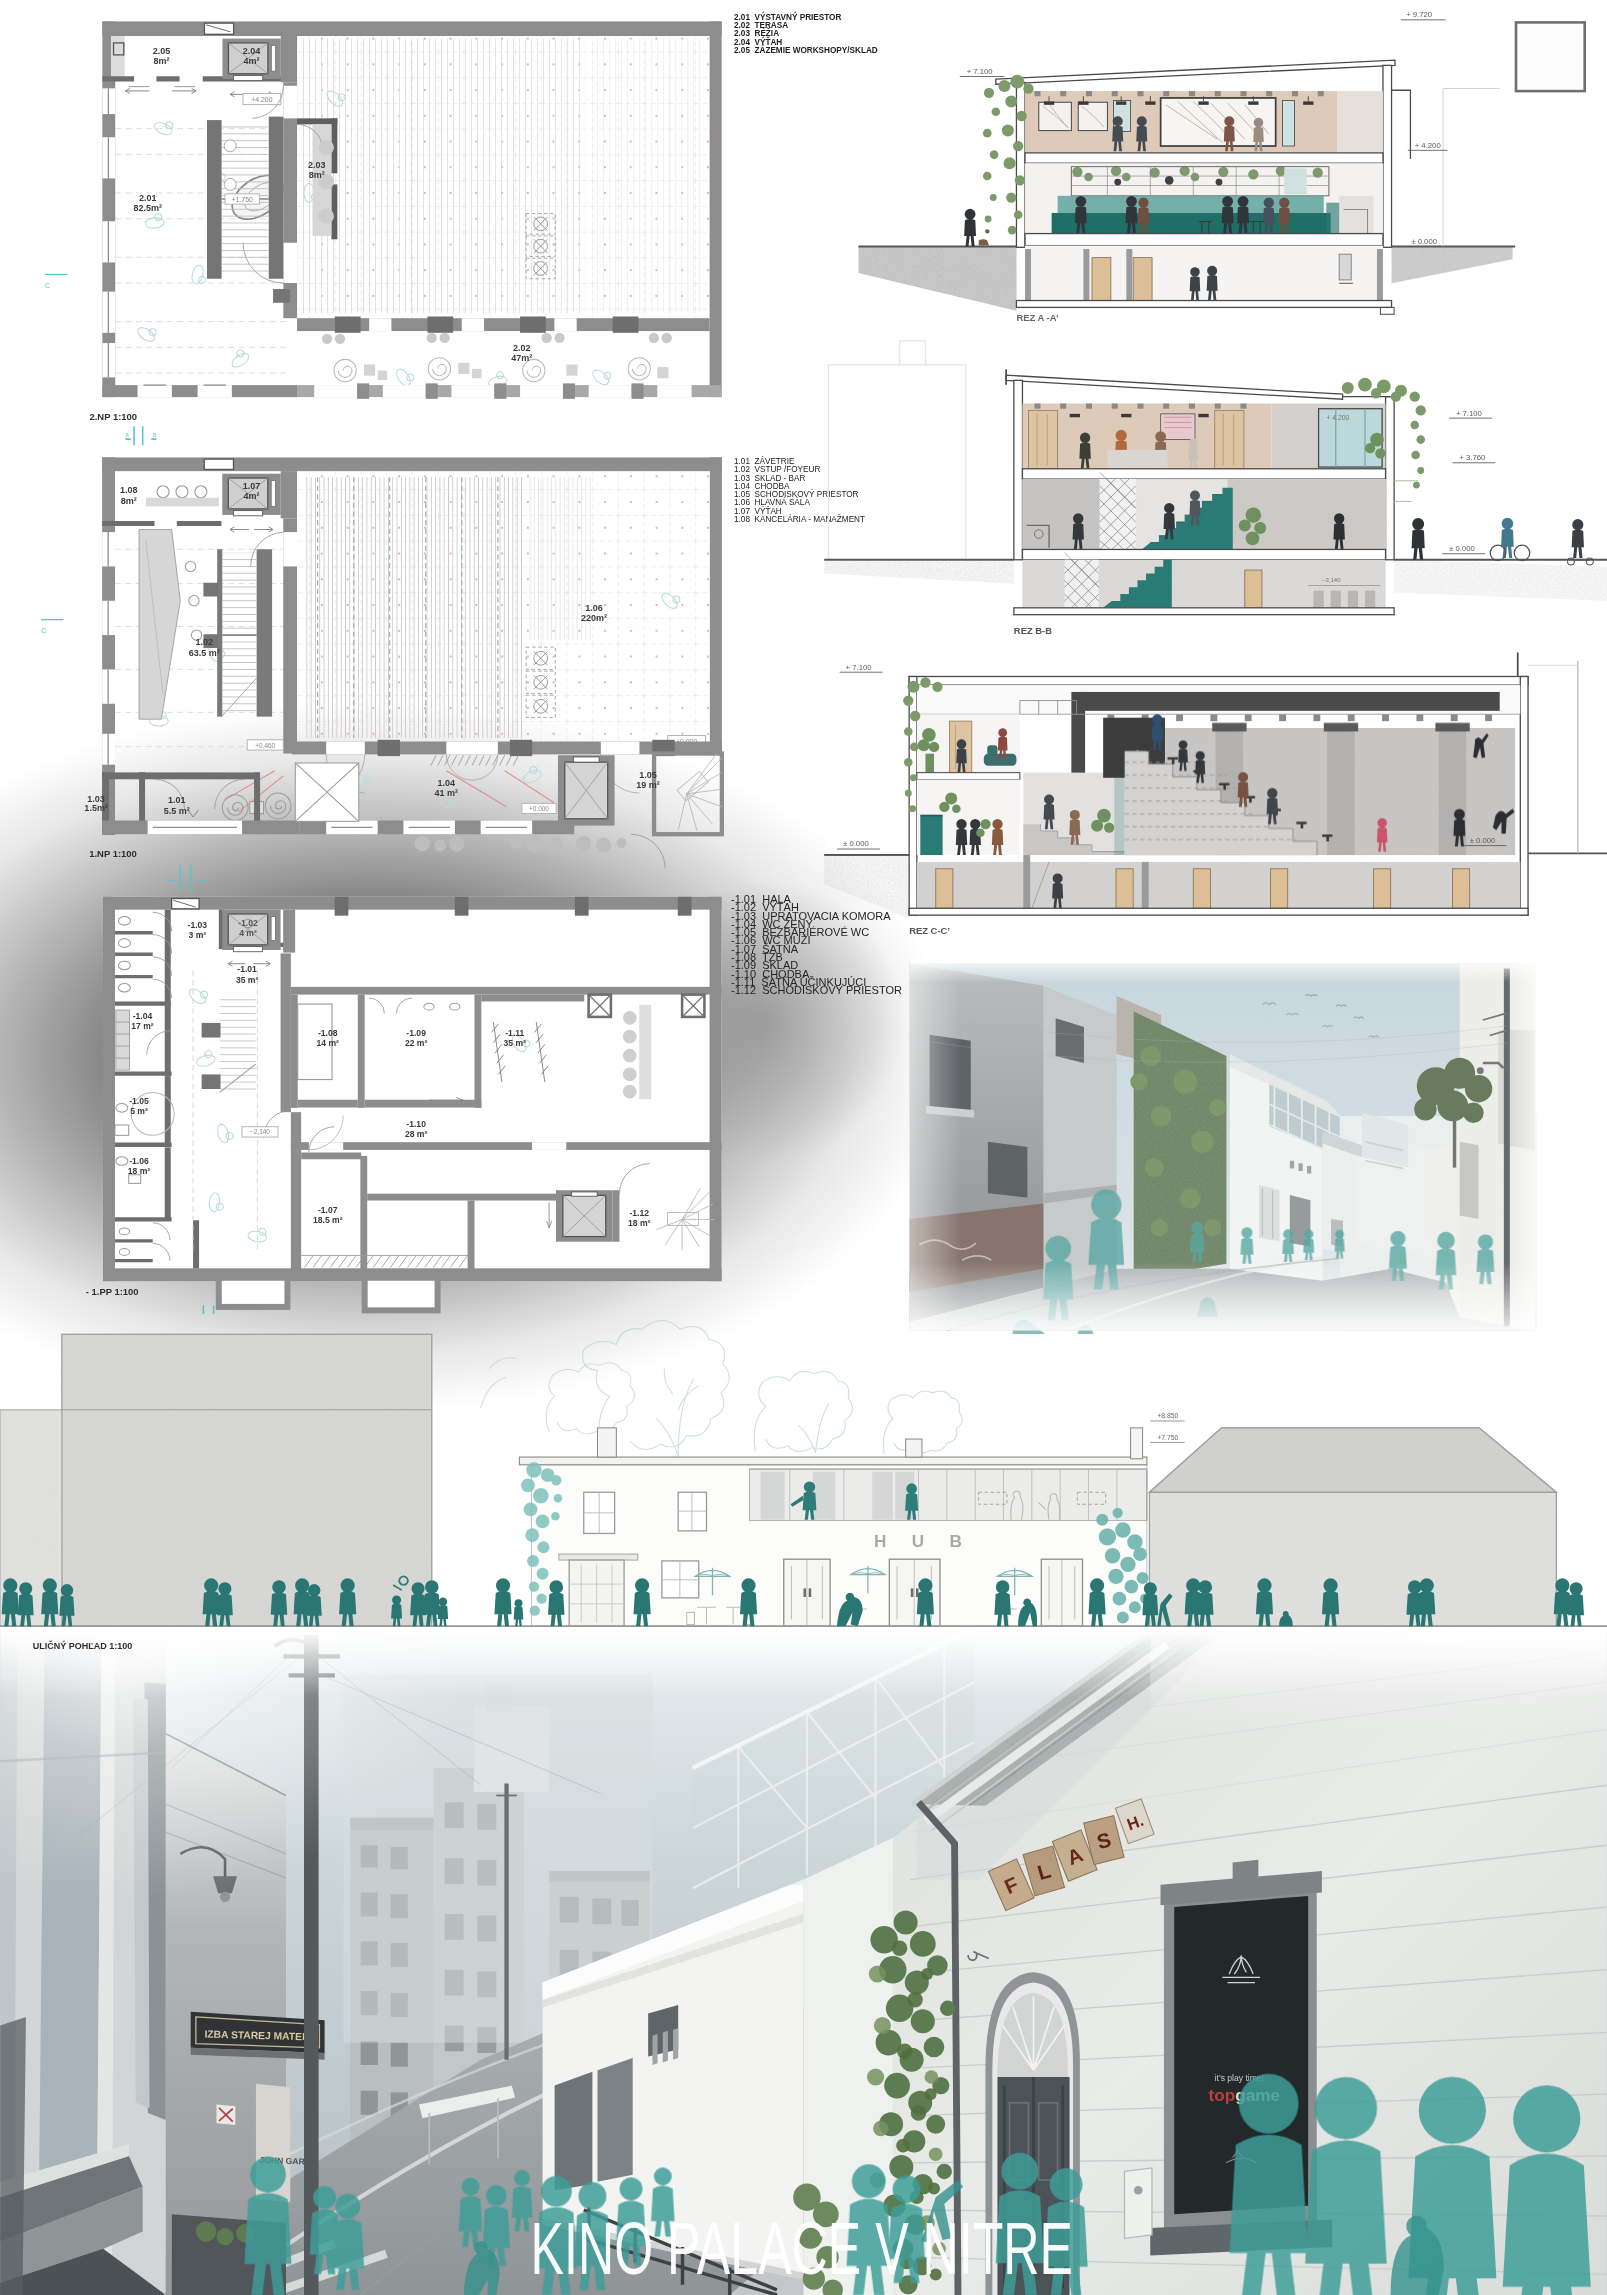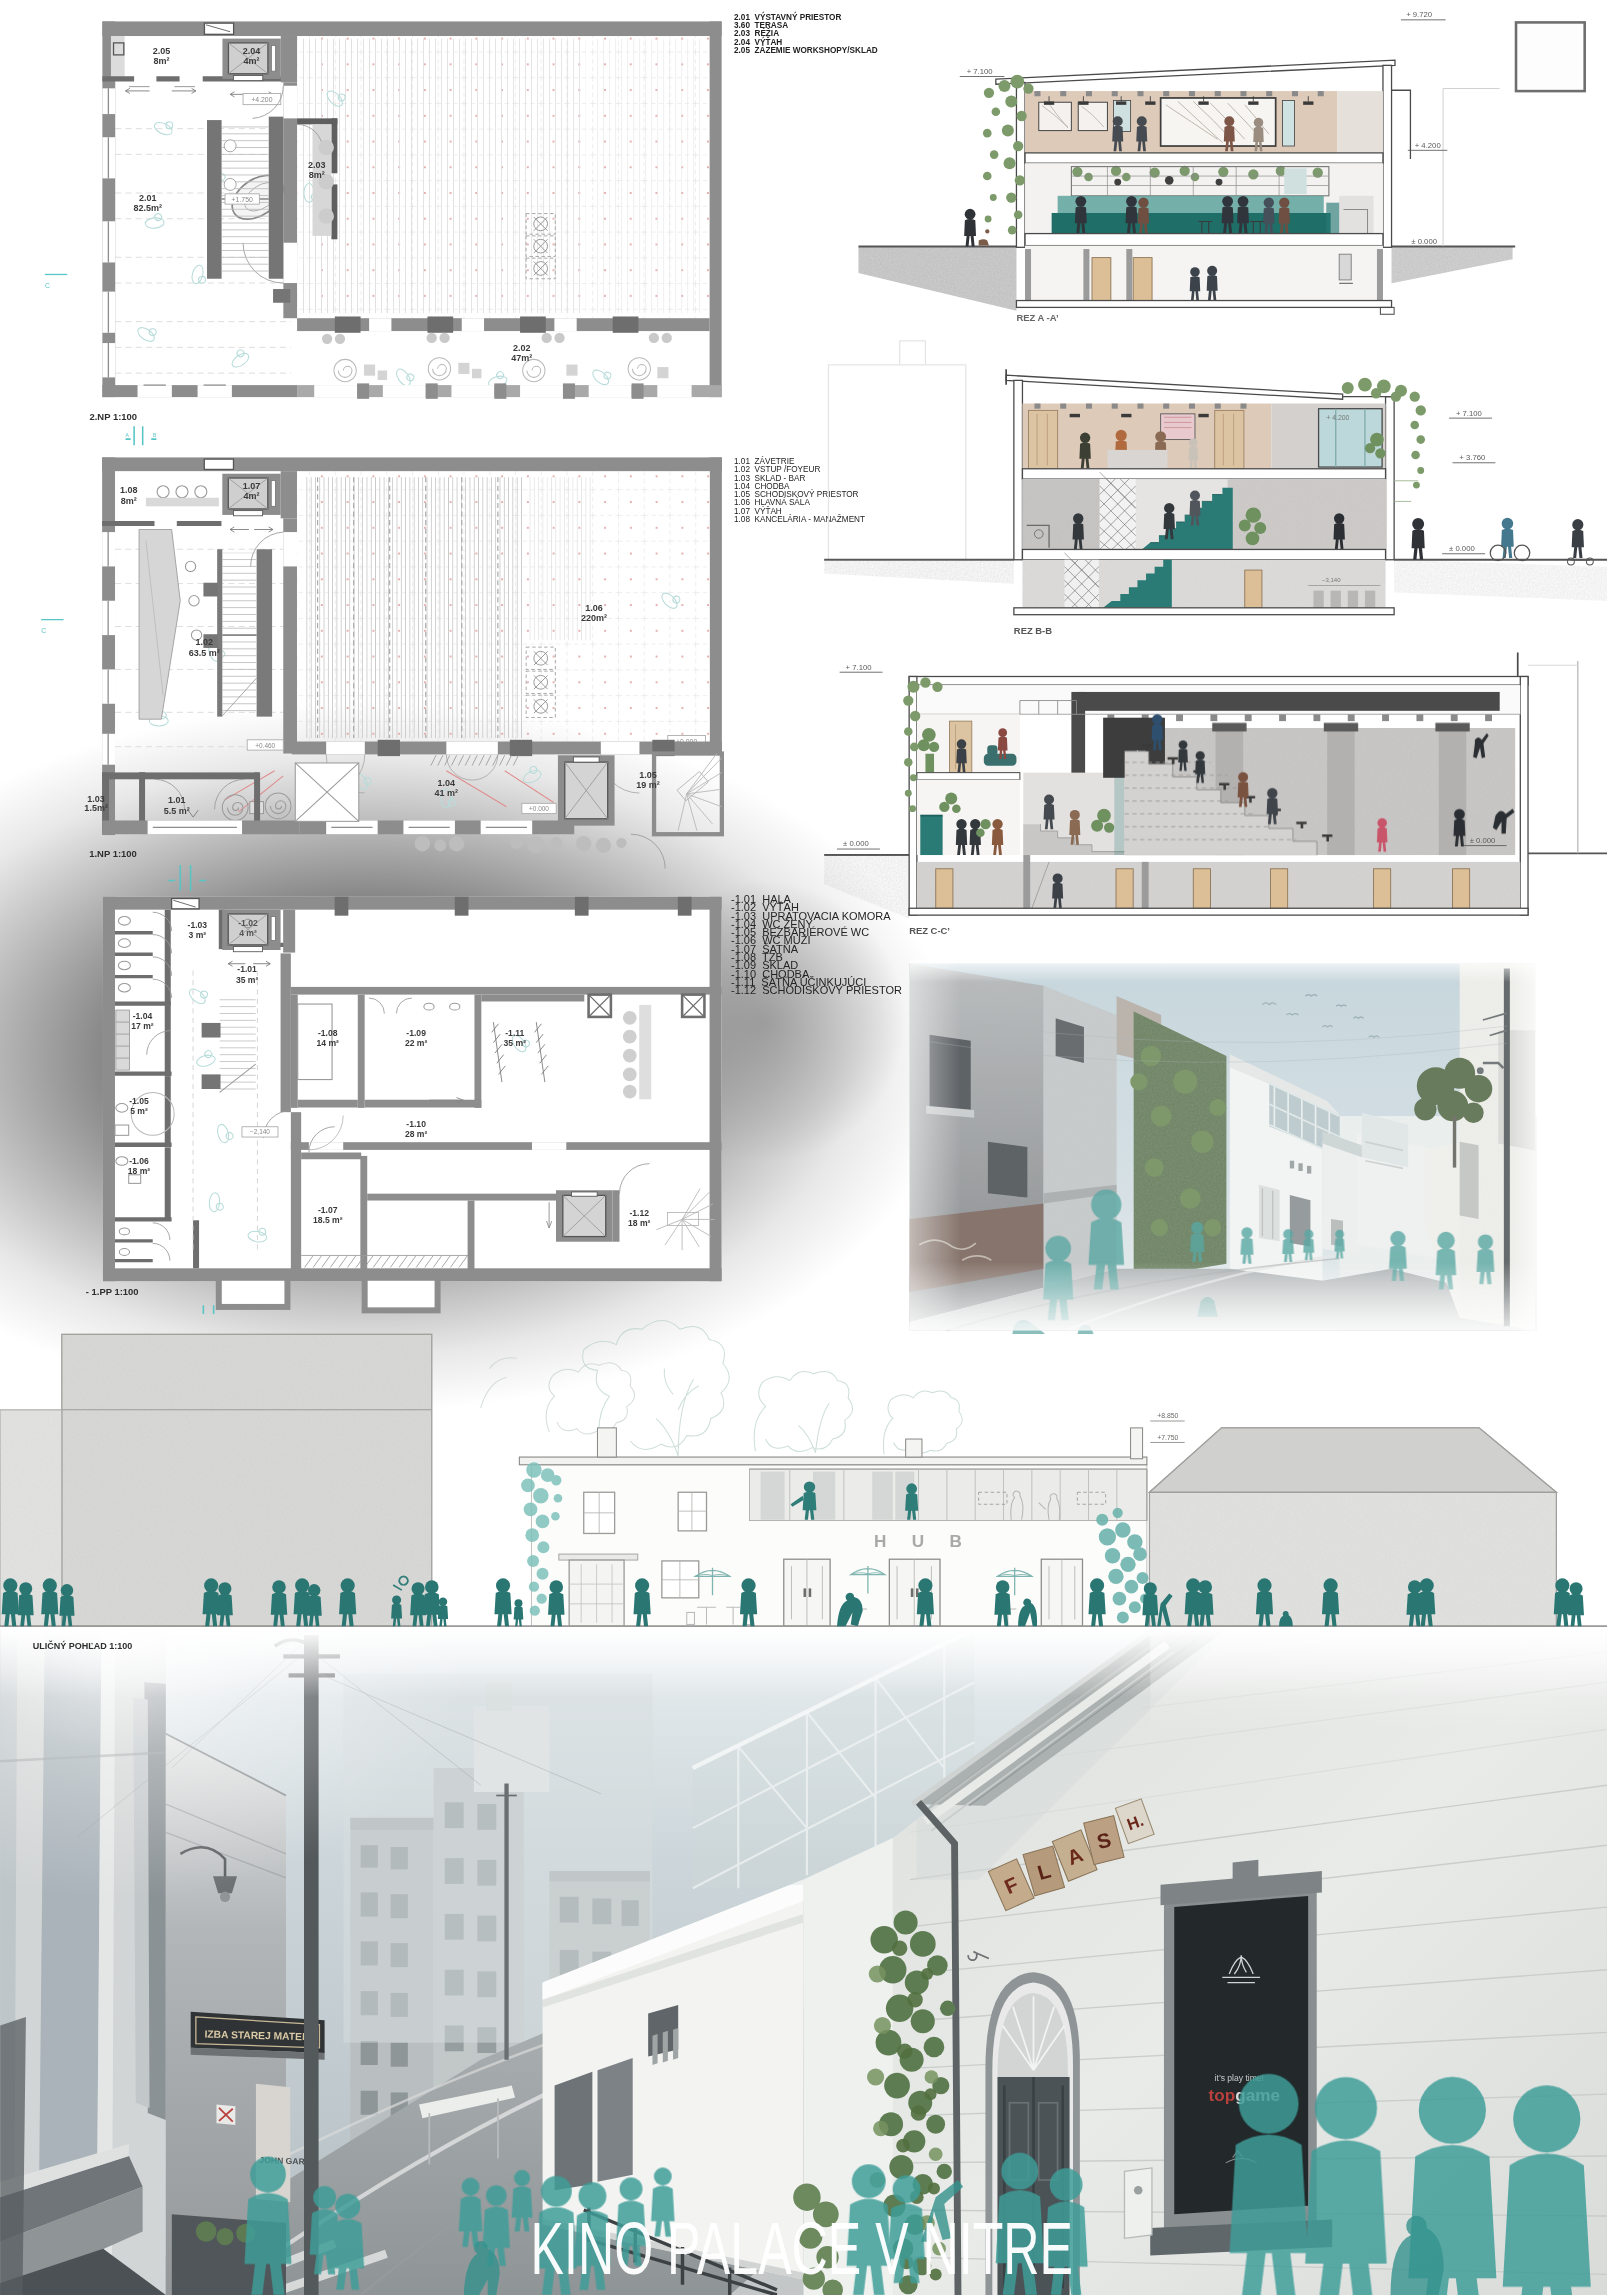--- a/index.html
+++ b/index.html
@@ -11,21 +11,21 @@
 </head>
 <body>
 <div id="board">
 
 <div class="abs" id="shadow-basement" style="left:-309px;top:601px;width:1442px;height:876px;
   background:radial-gradient(ellipse 50% 50% at 47% 52%, rgba(98,98,98,0.97) 0%, rgba(110,110,110,0.84) 36%, rgba(138,138,138,0.56) 54%, rgba(172,172,172,0.28) 68%, rgba(255,255,255,0) 81%);"></div>
 <div class="abs" style="left:584px;top:841px;width:361px;height:361px;
   background:radial-gradient(ellipse 50% 50% at 50% 50%, rgba(120,120,120,0.5) 0%, rgba(150,150,150,0.25) 55%, rgba(255,255,255,0) 78%);"></div>
 
 <div class="abs" style="left:734px;top:13.7px;font-size:8.2px;line-height:8.3px;font-weight:bold;color:#222;white-space:pre;">2.01  VÝSTAVNÝ PRIESTOR
-3.60  TERASA
+2.02  TERASA
 2.03  RÉŽIA
 2.04  VÝŤAH
 2.05  ZÁZEMIE WORKSHOPY/SKLAD</div>
 
 <div class="abs" style="left:734px;top:458px;font-size:8.2px;line-height:8.3px;font-weight:normal;color:#222;white-space:pre;">1.01  ZÁVETRIE
 1.02  VSTUP /FOYEUR
 1.03  SKLAD - BAR
 1.04  CHODBA
 1.05  SCHODISKOVÝ PRIESTOR
 1.06  HLAVNÁ SÁLA

